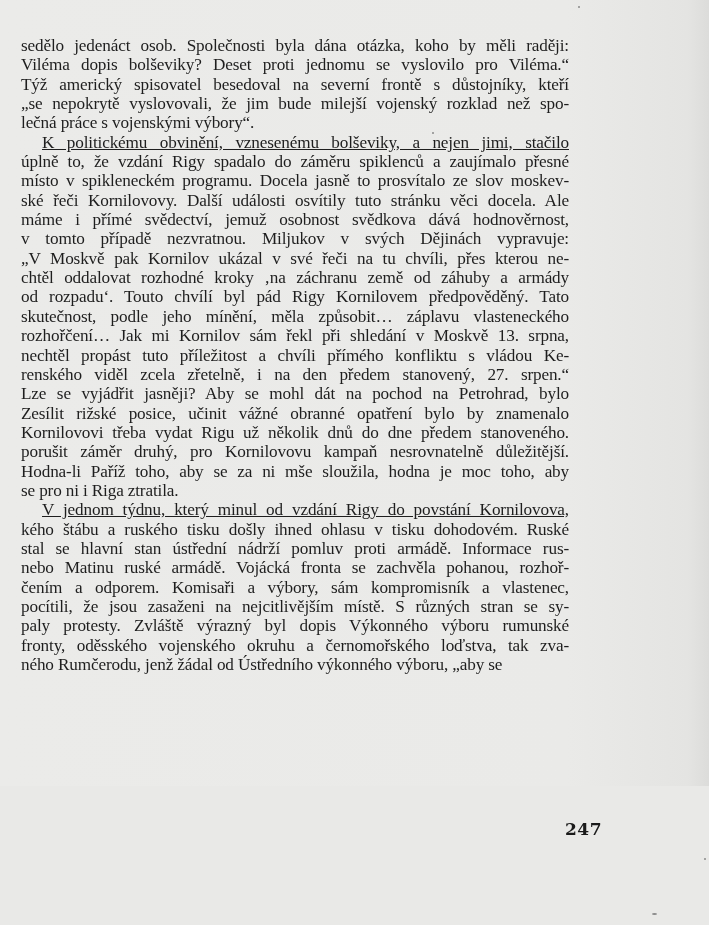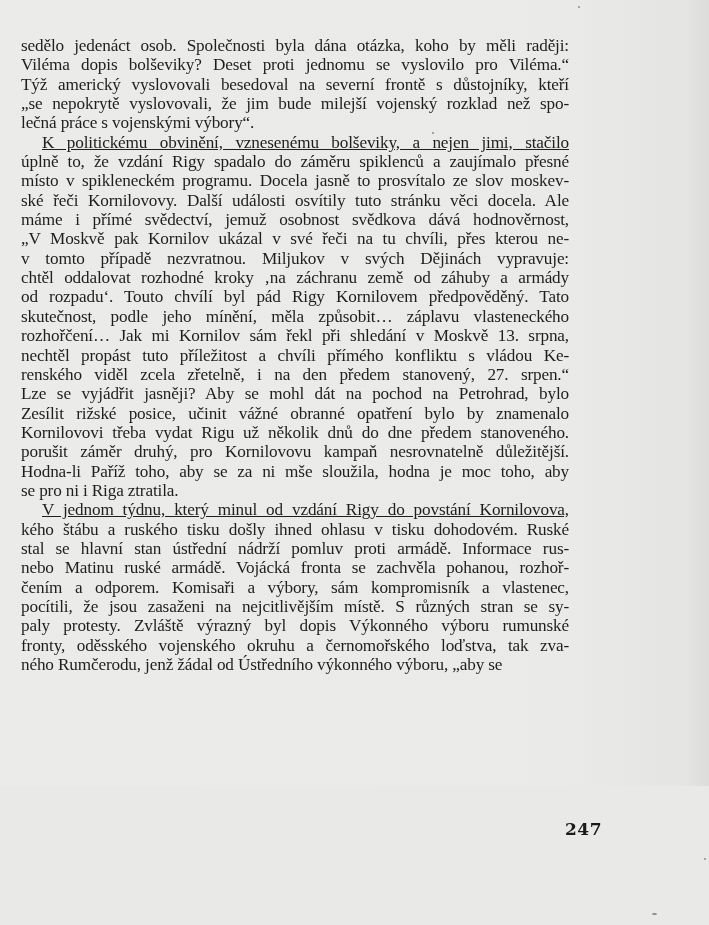--- a/index.html
+++ b/index.html
@@ -65,32 +65,32 @@
     }
   </style>
 </head>
 <body>
 
 <div class="page">
   <div class="text-block" id="text-block">
       <div>
         <span class="line">sedělo jedenáct osob. Společnosti byla dána otázka, koho by měli raději:</span>
         <span class="line">Viléma dopis bolševiky? Deset proti jednomu se vyslovilo pro Viléma.“</span>
-        <span class="line">Týž americký vyslovovali besedoval na severní frontě s důstojníky, kteří</span>
+        <span class="line">Týž americký spisovatel besedoval na severní frontě s důstojníky, kteří</span>
         <span class="line">„se nepokrytě vyslovovali, že jim bude milejší vojenský rozklad než spo-</span>
         <span class="line last">lečná práce s vojenskými výbory“.</span>
       </div>
       <div>
         <span class="line indent">K politickému obvinění, vznesenému bolševiky, a nejen jimi, stačilo</span>
         <span class="line">úplně to, že vzdání Rigy spadalo do záměru spiklenců a zaujímalo přesné</span>
         <span class="line">místo v spikleneckém programu. Docela jasně to prosvítalo ze slov moskev-</span>
         <span class="line">ské řeči Kornilovovy. Další události osvítily tuto stránku věci docela. Ale</span>
         <span class="line">máme i přímé svědectví, jemuž osobnost svědkova dává hodnověrnost,</span>
+        <span class="line">v tomto případě nezvratnou. Miljukov v svých Dějinách vypravuje:</span>
         <span class="line">„V Moskvě pak Kornilov ukázal v své řeči na tu chvíli, přes kterou ne-</span>
-        <span class="line">v tomto případě nezvratnou. Miljukov v svých Dějinách vypravuje:</span>
         <span class="line">chtěl oddalovat rozhodné kroky ‚na záchranu země od záhuby a armády</span>
         <span class="line">od rozpadu‘. Touto chvílí byl pád Rigy Kornilovem předpověděný. Tato</span>
         <span class="line">skutečnost, podle jeho mínění, měla způsobit… záplavu vlasteneckého</span>
         <span class="line">rozhořčení… Jak mi Kornilov sám řekl při shledání v Moskvě 13. srpna,</span>
         <span class="line">nechtěl propást tuto příležitost a chvíli přímého konfliktu s vládou Ke-</span>
         <span class="line">renského viděl zcela zřetelně, i na den předem stanovený, 27. srpen.“</span>
         <span class="line">Lze se vyjádřit jasněji? Aby se mohl dát na pochod na Petrohrad, bylo</span>
         <span class="line">Zesílit rižské posice, učinit vážné obranné opatření bylo by znamenalo</span>
         <span class="line">Kornilovovi třeba vydat Rigu už několik dnů do dne předem stanoveného.</span>
         <span class="line">porušit záměr druhý, pro Kornilovovu kampaň nesrovnatelně důležitější.</span>

